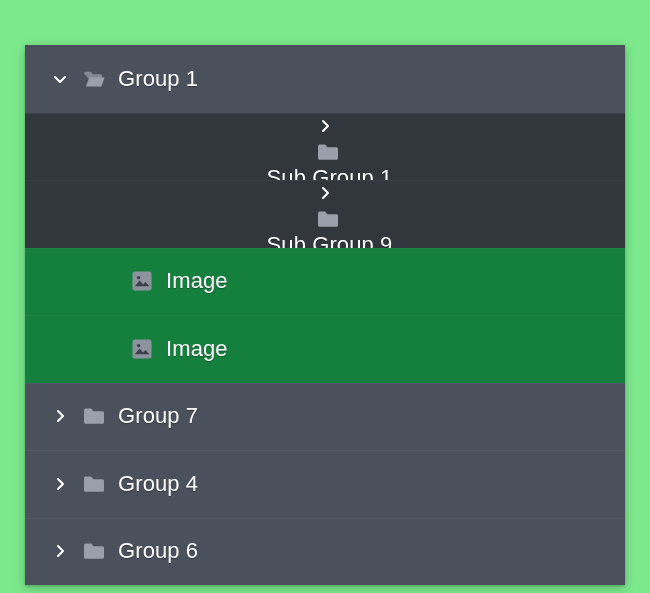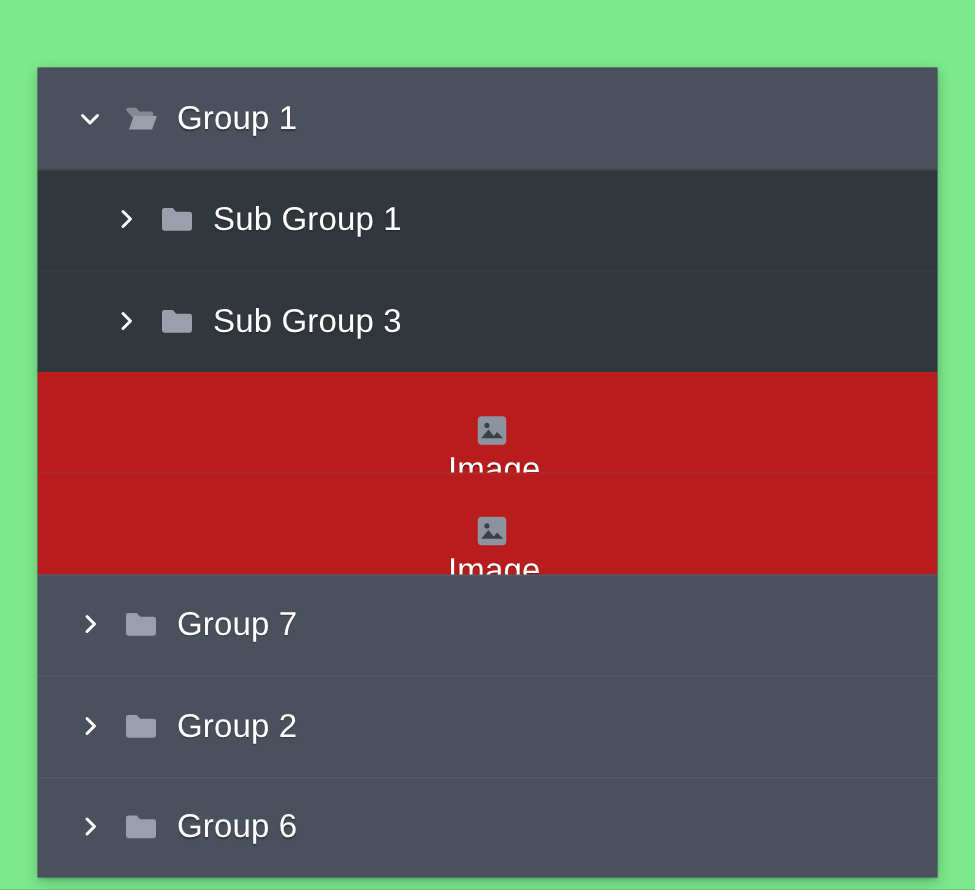--- a/index.html
+++ b/index.html
@@ -53,22 +53,22 @@
     content: "";
     position: absolute;
     left: 0;
     right: 0;
     top: 0;
     height: 1px;
     background: rgba(255, 255, 255, 0.055);
   }
 
   .tree-row.depth-0 { background: #4b515c; }
-  .tree-row.depth-1 { background: #32363d; }
-  .tree-row.depth-2 { background: #b91c1c; flex-direction: column; }
+  .tree-row.depth-1 { background: #32363d; flex-direction: column; }
+  .tree-row.depth-2 { background: #15803d; }
 
   
   .tree-row.depth-1 + .tree-row.depth-1::before,
   .tree-row.depth-1 + .tree-row.depth-2::before,
   .tree-row.depth-2 + .tree-row.depth-2::before {
     background: rgba(255, 255, 255, 0.045);
   }
 
   
   .indent { flex: 0 0 auto; }
@@ -155,21 +155,21 @@
         <span class="chevron">
           <svg width="16" height="16" viewBox="0 0 16 16">
             <path d="M6 3 L11 8 L6 13" fill="none" stroke="#ffffff" stroke-width="2" stroke-linecap="round" stroke-linejoin="round"></path>
           </svg>
         </span>
         <span class="node-icon">
           <svg width="22" height="18" viewBox="0 0 22 18">
             <path d="M1 3.2 A1.6 1.6 0 0 1 2.6 1.6 H8.2 L10.4 4.2 H19.4 A1.6 1.6 0 0 1 21 5.8 V15.2 A1.6 1.6 0 0 1 19.4 16.8 H2.6 A1.6 1.6 0 0 1 1 15.2 Z" fill="#9aa0ab"></path>
           </svg>
         </span>
-        <span class="node-label">Sub Group 3</span>
+        <span class="node-label">Sub Group 9</span>
       </div>
       <div class="tree-row depth-2">
         <span class="indent"></span>
         <span class="chevron-spacer"></span>
         <span class="node-icon">
           <svg width="20" height="20" viewBox="0 0 20 20">
             <rect x="0.5" y="0.5" width="19" height="19" rx="2.6" fill="#8d939e"></rect>
             <circle cx="6.6" cy="6.6" r="1.7" fill="#3a3f48"></circle>
             <path d="M2.8 15.2 L7.6 9.4 L11.2 13.6 L13.4 11.0 L17.4 15.2 Z" fill="#3a3f48"></path>
           </svg>
@@ -207,21 +207,21 @@
         <span class="chevron">
           <svg width="16" height="16" viewBox="0 0 16 16">
             <path d="M6 3 L11 8 L6 13" fill="none" stroke="#ffffff" stroke-width="2" stroke-linecap="round" stroke-linejoin="round"></path>
           </svg>
         </span>
         <span class="node-icon">
           <svg width="22" height="18" viewBox="0 0 22 18">
             <path d="M1 3.2 A1.6 1.6 0 0 1 2.6 1.6 H8.2 L10.4 4.2 H19.4 A1.6 1.6 0 0 1 21 5.8 V15.2 A1.6 1.6 0 0 1 19.4 16.8 H2.6 A1.6 1.6 0 0 1 1 15.2 Z" fill="#9aa0ab"></path>
           </svg>
         </span>
-        <span class="node-label">Group 2</span>
+        <span class="node-label">Group 4</span>
       </div>
       <div class="tree-row depth-0">
         <span class="indent"></span>
         <span class="chevron">
           <svg width="16" height="16" viewBox="0 0 16 16">
             <path d="M6 3 L11 8 L6 13" fill="none" stroke="#ffffff" stroke-width="2" stroke-linecap="round" stroke-linejoin="round"></path>
           </svg>
         </span>
         <span class="node-icon">
           <svg width="22" height="18" viewBox="0 0 22 18">

